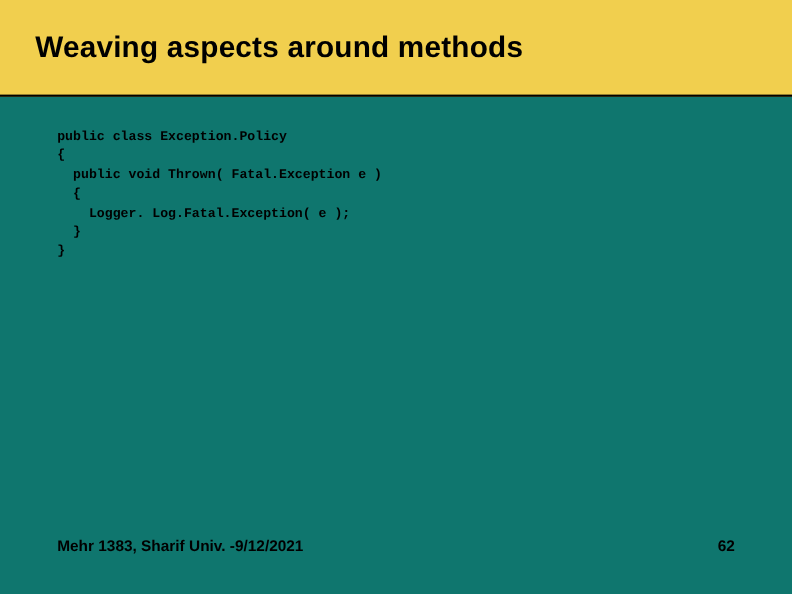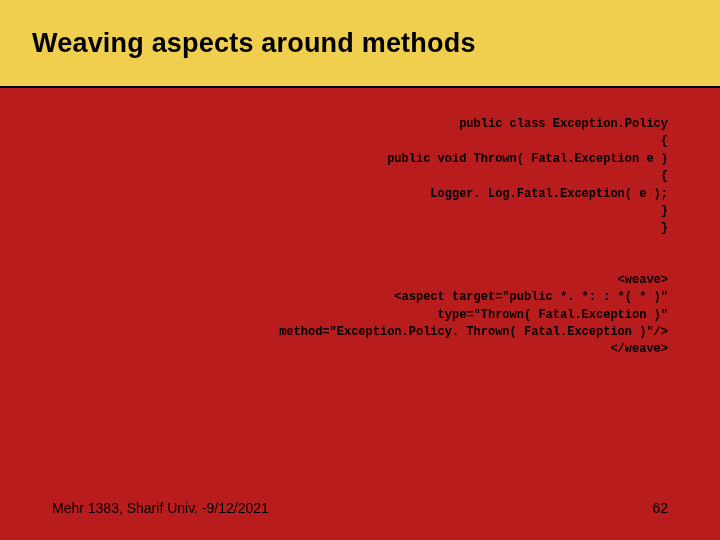--- a/index.html
+++ b/index.html
@@ -1,62 +1,62 @@
 <!DOCTYPE html>
 <html><head>
 <meta charset="utf-8">
 <style>
   * { margin: 0; padding: 0; box-sizing: border-box; }
   html, body { width: 720px; height: 540px; font-family: Arial, Helvetica, sans-serif; background: #fff; }
   .slide {
     width: 720px;
     height: 540px;
     position: relative;
-    background: #b91c1c;
+    background: #0f766e;
   }
   .title-bar {
     width: 100%;
     height: 88px;
     background: #f1cf4e;
     border-bottom: 2px solid #000;
     display: flex;
     align-items: center;
     padding-left: 32px;
   }
   .title {
     font-size: 27px;
     font-weight: bold;
     color: #000;
     letter-spacing: 0.2px;
   }
   .content {
     padding: 28px 52px 0 52px;
-    text-align: right;
   }
   .code {
     font-family: "Courier New", Courier, monospace;
     font-size: 12px;
     font-weight: bold;
     color: #000;
     line-height: 1.45;
     white-space: pre;
   }
   .block2 {
     margin-top: 34px;
   }
   .footer {
     position: absolute;
-    bottom: 24px;
+    bottom: 36px;
     left: 52px;
     right: 52px;
     display: flex;
     justify-content: space-between;
     align-items: flex-end;
     font-size: 14px;
     color: #000;
+    font-weight: bold;
   }
   .footer-left {
     font-size: 14px;
   }
   .footer-right {
     font-size: 14px;
   }
 </style>
 </head>
 <body>
@@ -67,24 +67,19 @@
   </div>
 
   <div class="content">
     <pre class="code">public class Exception.Policy
 {
   public void Thrown( Fatal.Exception e )
   {
     Logger. Log.Fatal.Exception( e );
   }
 }</pre>
-    <pre class="code block2">&lt;weave&gt;
-  &lt;aspect target="public *. *: : *( * )"
-          type="Thrown( Fatal.Exception )"
-          method="Exception.Policy. Thrown( Fatal.Exception )"/&gt;
-&lt;/weave&gt;</pre>
   </div>
 
   <div class="footer">
     <span class="footer-left">Mehr 1383,  Sharif Univ. -9/12/2021</span>
     <span class="footer-right">62</span>
   </div>
 </div>
 
 </body></html>

